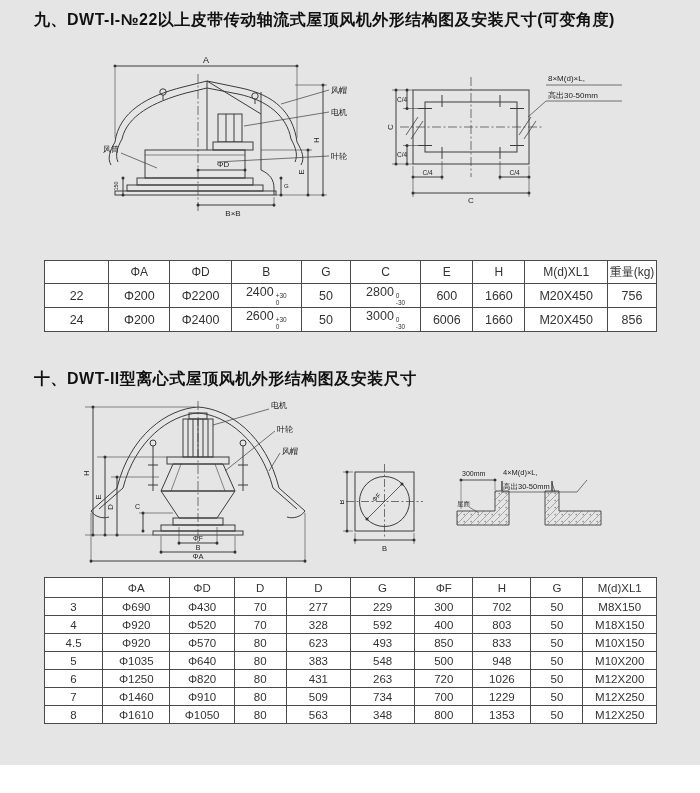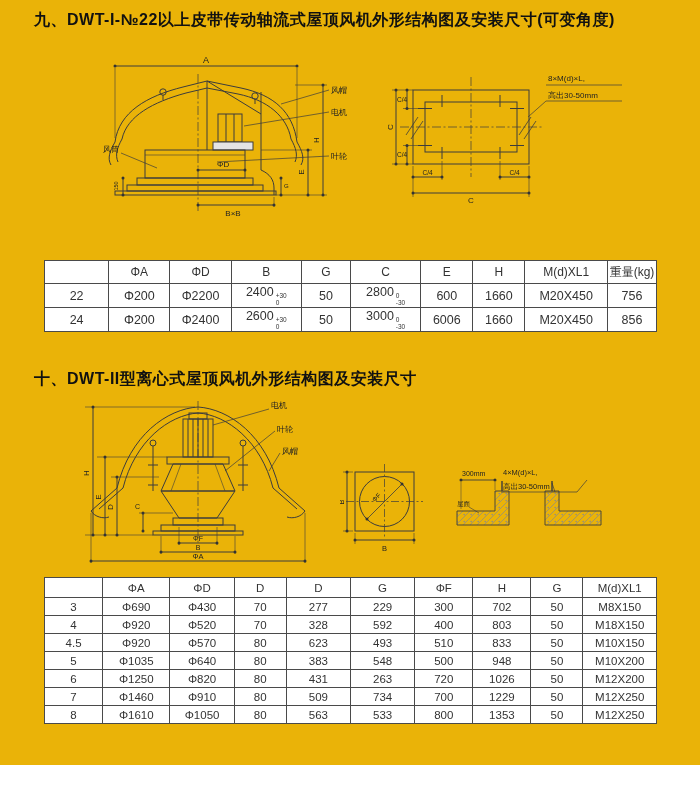--- a/index.html
+++ b/index.html
@@ -1,18 +1,18 @@
 <!DOCTYPE html>
 <html><head>
 <meta charset="utf-8">
 <style>
   *{margin:0;padding:0;box-sizing:border-box;}
   html,body{background:#fff;}
   body{width:700px;height:793px;font-family:"Liberation Sans",sans-serif;color:#1a1a1a;}
-  .page{position:relative;width:700px;height:765px;background:#eab308;overflow:hidden;}
+  .page{position:relative;width:700px;height:765px;background:#e5e5e5;overflow:hidden;}
   .sec-title{position:absolute;font-weight:bold;font-size:16px;letter-spacing:.5px;color:#111;white-space:nowrap;}
   #title9{left:34px;top:10px;}
   #title10{left:34px;top:369px;}
   svg.drawing{position:absolute;}
   svg text{font-family:"Liberation Sans",sans-serif;fill:#222;}
   table{position:absolute;border-collapse:collapse;table-layout:fixed;background:#fff;}
   #table1{left:44px;top:260px;width:613px;}
   #table2{left:44px;top:577px;width:613px;}
   th,td{border:1px solid #4a4a4a;text-align:center;vertical-align:middle;color:#333;font-weight:400;white-space:nowrap;overflow:hidden;}
   #table1 th{height:23px;font-size:12px;}
@@ -405,21 +405,21 @@
           <td>50</td>
           <td>M18X150</td>
         </tr>
         <tr>
           <td>4.5</td>
           <td>Φ920</td>
           <td>Φ570</td>
           <td>80</td>
           <td>623</td>
           <td>493</td>
-          <td>510</td>
+          <td>850</td>
           <td>833</td>
           <td>50</td>
           <td>M10X150</td>
         </tr>
         <tr>
           <td>5</td>
           <td>Φ1035</td>
           <td>Φ640</td>
           <td>80</td>
           <td>383</td>
@@ -452,21 +452,21 @@
           <td>1229</td>
           <td>50</td>
           <td>M12X250</td>
         </tr>
         <tr>
           <td>8</td>
           <td>Φ1610</td>
           <td>Φ1050</td>
           <td>80</td>
           <td>563</td>
-          <td>533</td>
+          <td>348</td>
           <td>800</td>
           <td>1353</td>
           <td>50</td>
           <td>M12X250</td>
         </tr>
       </tbody>
     </table>
 
 </div>
 

